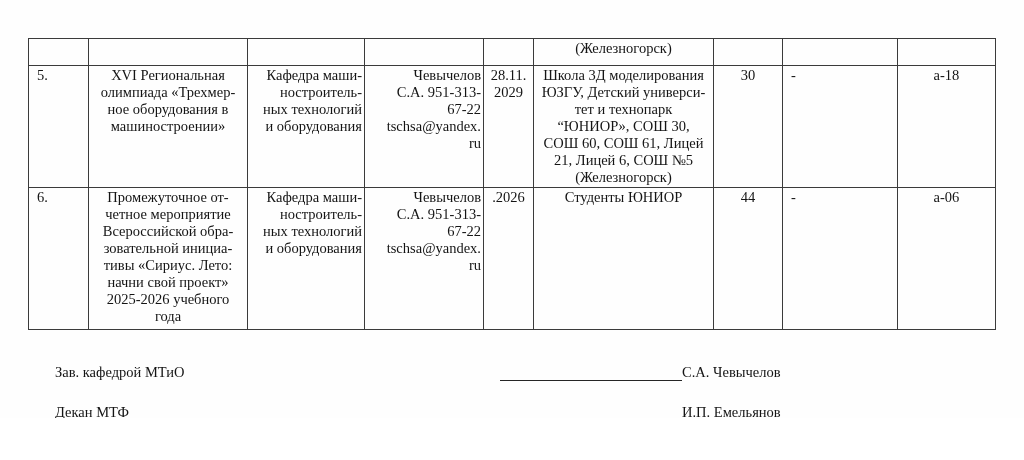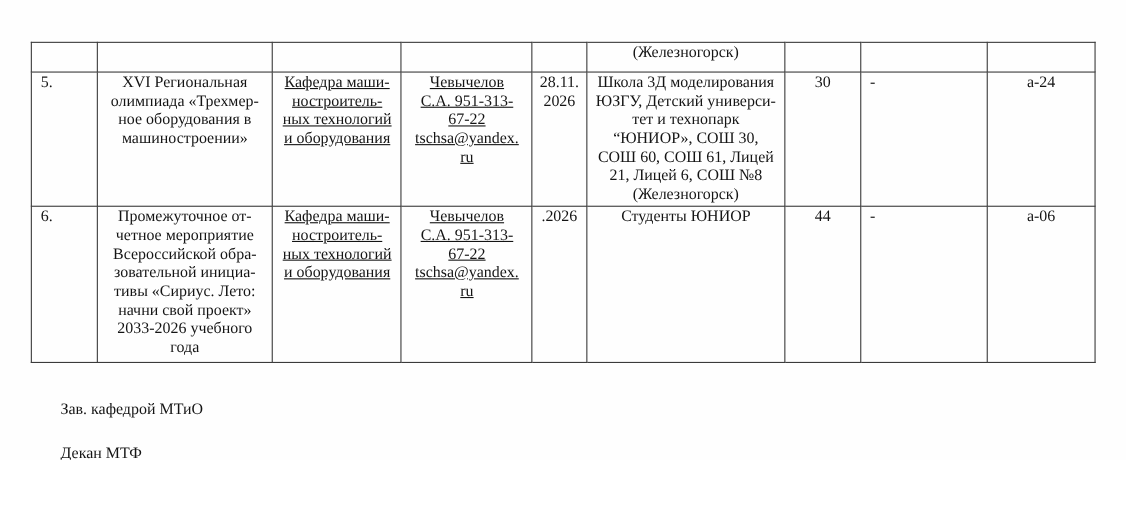--- a/index.html
+++ b/index.html
@@ -25,21 +25,21 @@
   table.doc td {
     border: 1.5px solid #3b3b3b;
     vertical-align: top;
     font-size: 14.5px;
     line-height: 17px;
     white-space: pre;
     overflow: hidden;
     padding: 1px 2px;
     text-align: center;
   }
-  table.doc td.a-left { text-align: center; padding-left: 3px; text-decoration: underline; }
+  table.doc td.a-left { text-align: right; padding-left: 3px; }
   table.doc td.a-num  { text-align: left; padding-left: 8px; }
   table.doc td.a-dash { text-align: left; padding-left: 8px; }
   tr.r-carry { height: 27px; }
   tr.r-five  { height: 117px; }
   tr.r-six   { height: 142px; }
 
   .sig-row {
     position: absolute;
     left: 2px; width: 1024px; height: 22px;
     font-size: 14.5px; line-height: 18px;
@@ -92,41 +92,41 @@
       <td class="a-left">Кафедра маши-
 ностроитель-
 ных технологий
 и оборудования</td>
       <td class="a-left">Чевычелов
 С.А. 951-313-
 67-22
 tschsa@yandex.
 ru</td>
       <td>28.11.
-2026</td>
+2029</td>
       <td>Школа 3Д моделирования
 ЮЗГУ, Детский универси-
 тет и технопарк
 “ЮНИОР», СОШ 30,
 СОШ 60, СОШ 61, Лицей
-21, Лицей 6, СОШ №8
+21, Лицей 6, СОШ №5
 (Железногорск)</td>
       <td>30</td>
       <td class="a-dash">-</td>
-      <td>а-24</td>
+      <td>а-18</td>
     </tr>
     <tr class="r-six">
       <td class="a-num">6.</td>
       <td>Промежуточное от-
 четное мероприятие
 Всероссийской обра-
 зовательной инициа-
 тивы «Сириус. Лето:
 начни свой проект»
-2033-2026 учебного
+2025-2026 учебного
 года</td>
       <td class="a-left">Кафедра маши-
 ностроитель-
 ных технологий
 и оборудования</td>
       <td class="a-left">Чевычелов
 С.А. 951-313-
 67-22
 tschsa@yandex.
 ru</td>
@@ -134,19 +134,27 @@
       <td>Студенты ЮНИОР</td>
       <td>44</td>
       <td class="a-dash">-</td>
       <td>а-06</td>
     </tr>
   </tbody>
     </table>
 
   <div class="sig-row sig-1">
     <span class="sig-title">Зав. кафедрой МТиО</span>
+    <span class="sig-group">
+        <span class="sig-line"></span>
+        <span class="sig-name">С.А. Чевычелов</span>
+      </span>
   </div>
 
   <div class="sig-row sig-2">
     <span class="sig-title">Декан МТФ</span>
+    <span class="sig-group">
+        <span class="sig-line"></span>
+        <span class="sig-name">И.П. Емельянов</span>
+      </span>
   </div>
 
 </div>
 
 </body></html>

